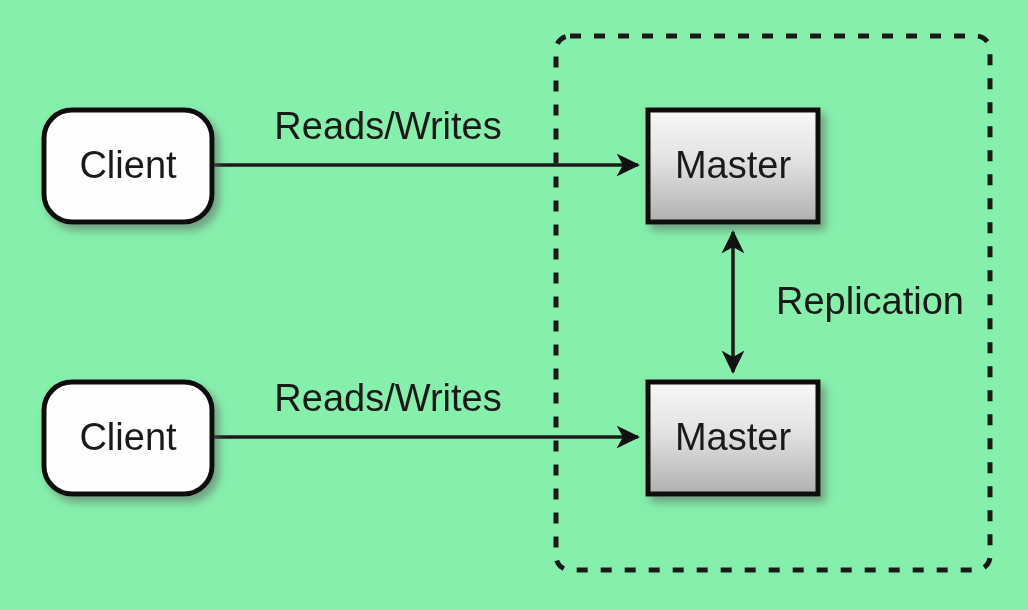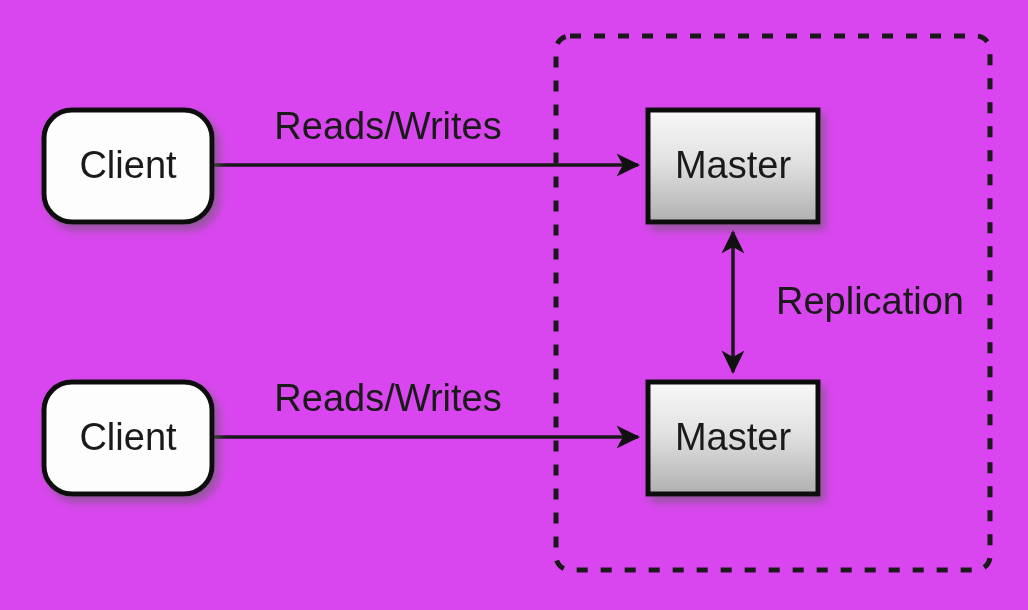--- a/index.html
+++ b/index.html
@@ -8,21 +8,21 @@
     padding: 0;
     background: #ffffff;
   }
   body {
     font-family: "Liberation Sans", "DejaVu Sans", sans-serif;
   }
   #canvas {
     position: relative;
     width: 1028px;
     height: 610px;
-    background: #d946ef;
+    background: #86efac;
     overflow: hidden;
   }
   #diagram-svg {
     position: absolute;
     left: 0;
     top: 0;
     width: 1028px;
     height: 610px;
   }
   .node-label {

